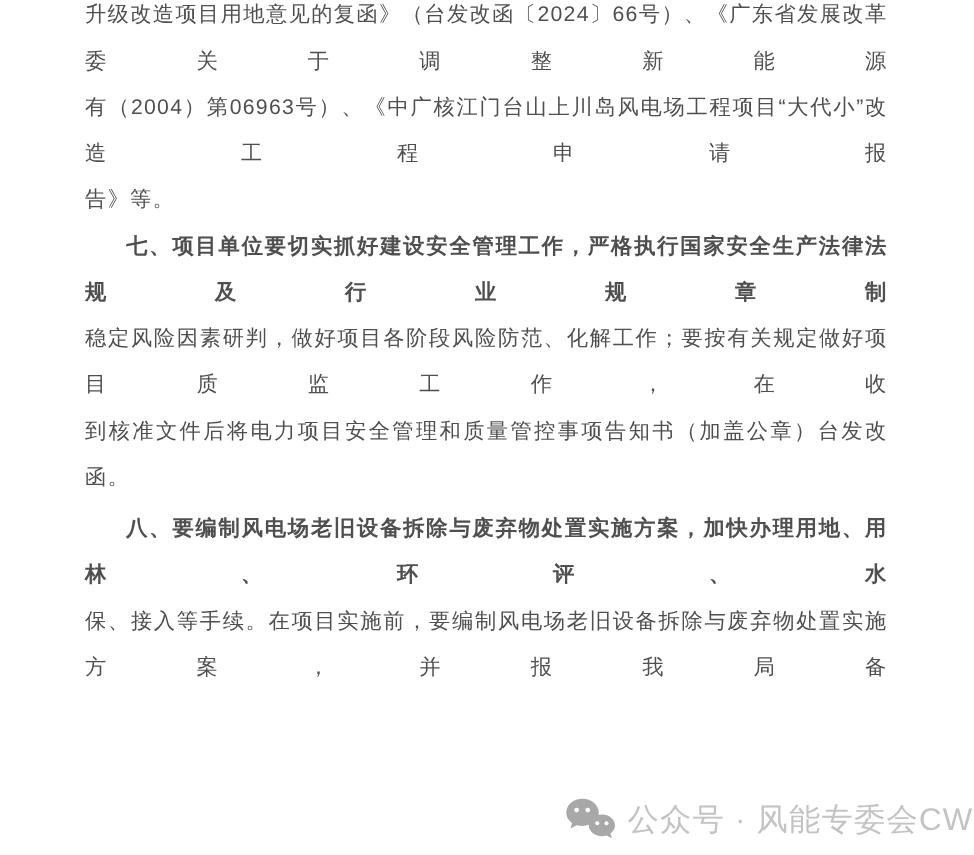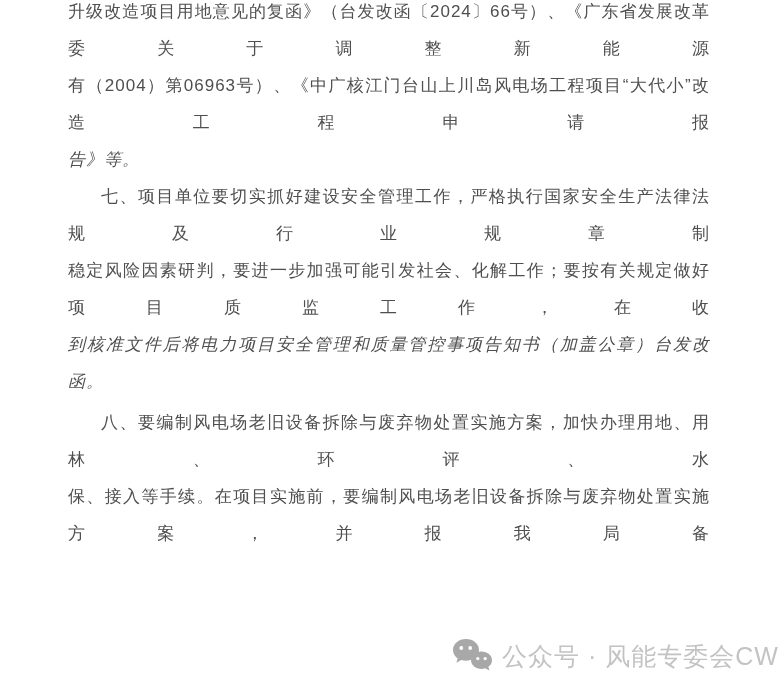--- a/index.html
+++ b/index.html
@@ -26,22 +26,22 @@
   .para { margin: 0; }
   .para-first { margin-top: -7px; }
   .para-8 { margin-top: 4px; }
   .line {
     text-align: justify;
     text-align-last: justify;
     text-justify: inter-character;
     word-break: break-all;
     white-space: normal;
   }
-  .line.end { text-align-last: left; font-style: italic; }
-  .line.indent { text-indent: 33px; }
+  .line.end { text-align-last: left; }
+  .line.indent { text-indent: 33px; font-weight: bold; }
   .watermark {
     position: absolute;
     left: 452px;
     top: 638px;
     z-index: 0;
     display: flex;
     align-items: center;
     gap: 9px;
   }
   .watermark-text {
@@ -59,21 +59,21 @@
 <div class="content">
 
   <div class="para para-first">
     <div class="line">升级改造项目用地意见的复函》（台发改函〔2024〕66号）、《广东省发展改革委关于调整新能源</div>
     <div class="line">有（2004）第06963号）、《中广核江门台山上川岛风电场工程项目“大代小”改造工程申请报</div>
     <div class="line end">告》等。</div>
   </div>
 
   <div class="para">
     <div class="line indent">七、项目单位要切实抓好建设安全管理工作，严格执行国家安全生产法律法规及行业规章制</div>
-    <div class="line">稳定风险因素研判，要进一步加强可能引发社会、化解工作；要按有关规定做好项目质监工作，在收</div>
+    <div class="line">稳定风险因素研判，做好项目各阶段风险防范、化解工作；要按有关规定做好项目质监工作，在收</div>
     <div class="line end">到核准文件后将电力项目安全管理和质量管控事项告知书（加盖公章）台发改函。</div>
   </div>
 
   <div class="para para-8">
     <div class="line indent">八、要编制风电场老旧设备拆除与废弃物处置实施方案，加快办理用地、用林、环评、水</div>
     <div class="line">保、接入等手续。在项目实施前，要编制风电场老旧设备拆除与废弃物处置实施方案，并报我局备</div>
 
   </div>
 
 </div>

